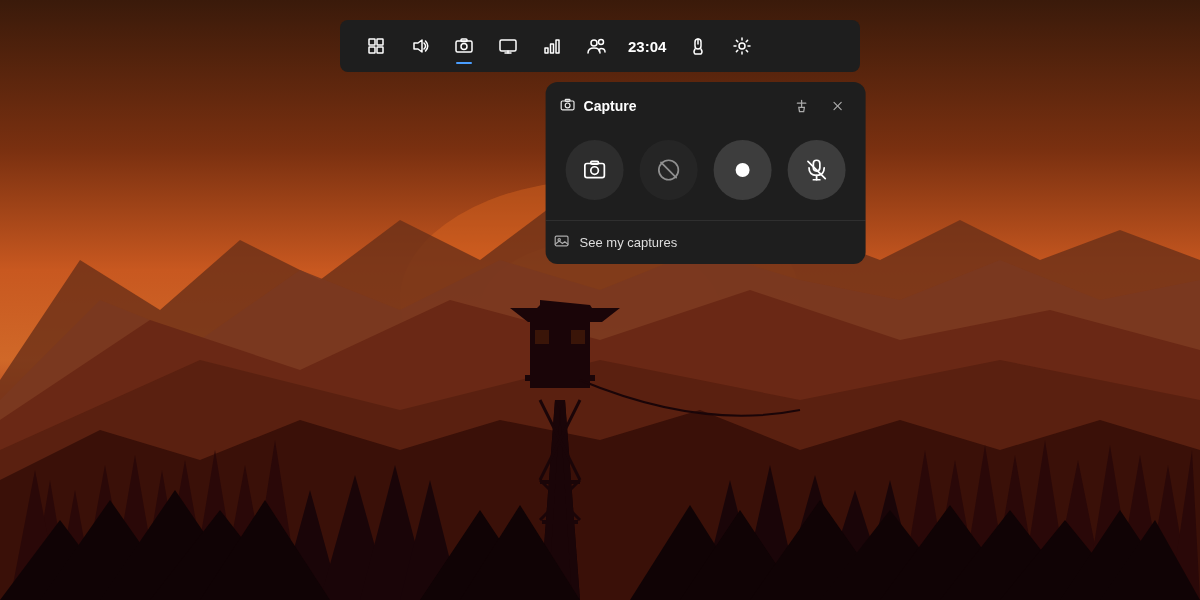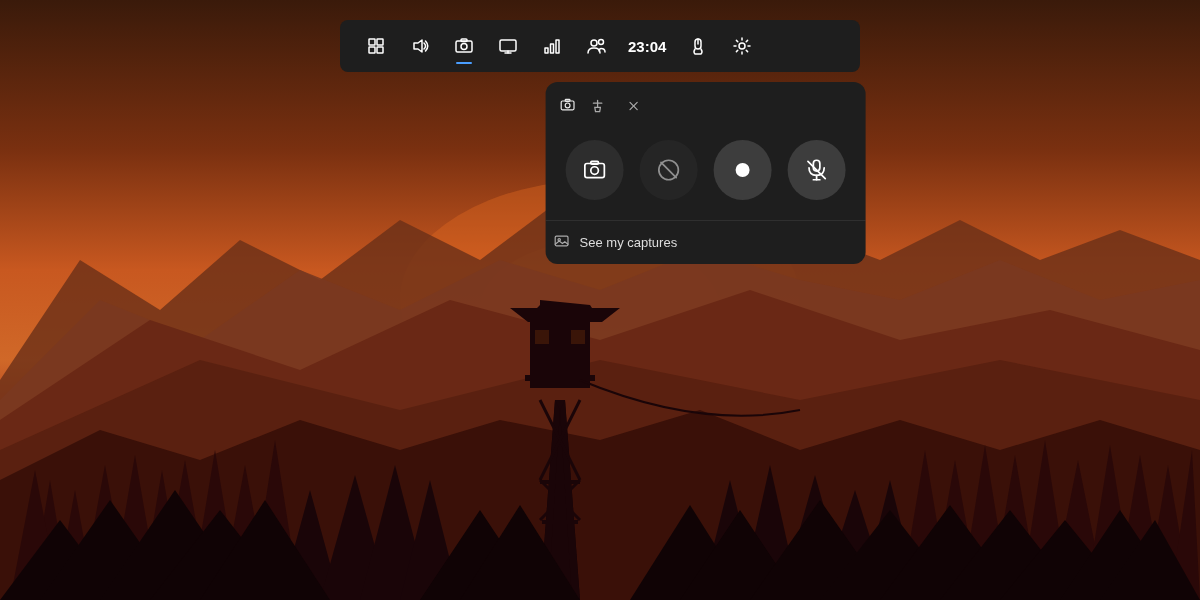--- a/index.html
+++ b/index.html
@@ -411,20 +411,21 @@
 <div class="capture-panel">
 
   <div class="capture-header">
     <span class="capture-title-icon">
       <svg width="16" height="16" viewBox="0 0 20 20" fill="none" stroke="white" stroke-width="1.5" stroke-linecap="round">
         <rect x="2" y="5" width="16" height="11" rx="1.5"></rect>
         <circle cx="10" cy="10.5" r="3"></circle>
         <rect x="7" y="3" width="6" height="2.5" rx="1"></rect>
       </svg>
     </span>
+    <span class="capture-title">Capture</span>
     <div class="capture-header-btn">
       <svg width="14" height="14" viewBox="0 0 20 20" fill="none" stroke="currentColor" stroke-width="1.8" stroke-linecap="round">
         <line x1="10" y1="2" x2="10" y2="12"></line>
         <path d="M6,12 L14,12 L13,18 L7,18 Z"></path>
         <path d="M4,6 L16,6"></path>
       </svg>
     </div>
     <div class="capture-header-btn">
       <svg width="12" height="12" viewBox="0 0 20 20" fill="none" stroke="currentColor" stroke-width="2" stroke-linecap="round">
         <line x1="4" y1="4" x2="16" y2="16"></line>

